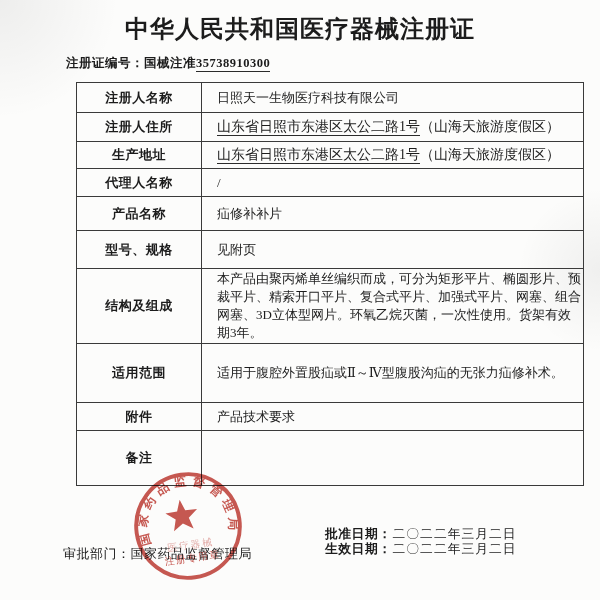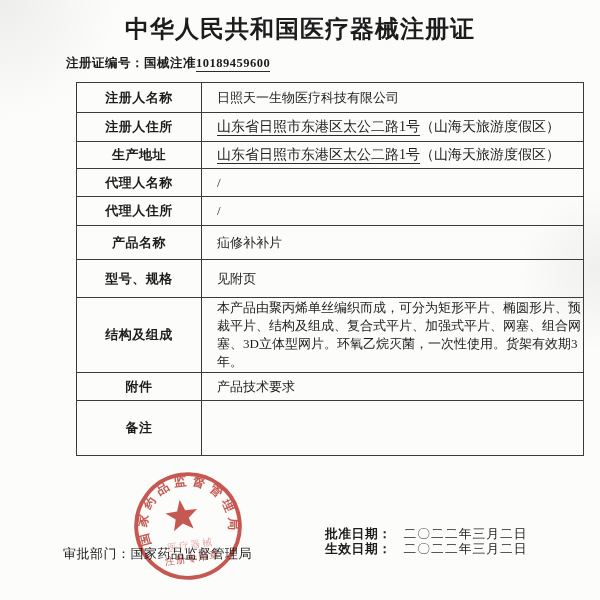--- a/index.html
+++ b/index.html
@@ -41,73 +41,73 @@
   tr.r1{height:30px}tr.r2{height:29px}tr.r3{height:27px}tr.r4{height:28px}
   tr.r5{height:29px}tr.r6{height:34px}tr.r7{height:38px}tr.r8{height:73px}
   tr.r9{height:59px}tr.r10{height:28px}tr.r11{height:19px}tr.r12{height:55px}
   .u{border-bottom:1px solid #2b2b2b;padding-bottom:1px;}
   .approval{
     position:absolute;left:63px;top:545px;
     font-size:13px;font-weight:normal;letter-spacing:.5px;white-space:nowrap;
   }
   .dates{position:absolute;left:325px;top:527px;}
   .date-row{display:flex;font-size:12.8px;line-height:14.6px;white-space:nowrap;}
-  .date-row .dl{font-weight:bold;margin-right:12px;letter-spacing:.5px;}
+  .date-row .dl{font-weight:bold;margin-right:1px;letter-spacing:.5px;}
   .date-row .dv{letter-spacing:1px;}
   .seal{
     position:absolute;left:132px;top:470px;width:112px;height:112px;
     transform:rotate(-8deg);
     mix-blend-mode:multiply;opacity:.85;
     pointer-events:none;
   }
 </style>
 </head>
 <body>
 
 <div class="page">
 
   <div class="doc-title">中华人民共和国医疗器械注册证</div>
 
   <div class="regline">
-    <span>注册证编号：</span><span>国械注准</span><span class="u-num">10189459600</span>
+    <span>注册证编号：</span><span>国械注准</span><span class="u-num">35738910300</span>
   </div>
 
   <table class="cert">
     <tbody>
         <tr class="r1">
       <td class="lbl"><span>注册人名称</span></td>
       <td class="val"><span>日照天一生物医疗科技有限公司</span></td>
     </tr>
     <tr class="r2">
       <td class="lbl"><span>注册人住所</span></td>
       <td class="val nowrap"><span class="u">山东省日照市东港区太公二路1号</span><span>（山海天旅游度假区）</span></td>
     </tr>
     <tr class="r3">
       <td class="lbl"><span>生产地址</span></td>
       <td class="val nowrap"><span class="u">山东省日照市东港区太公二路1号</span><span>（山海天旅游度假区）</span></td>
     </tr>
     <tr class="r4">
       <td class="lbl"><span>代理人名称</span></td>
       <td class="val"><span>/</span></td>
     </tr>
-    <tr class="r5">
-      <td class="lbl"><span>代理人住所</span></td>
-      <td class="val"><span>/</span></td>
-    </tr>
     <tr class="r6">
       <td class="lbl"><span>产品名称</span></td>
       <td class="val"><span>疝修补补片</span></td>
     </tr>
     <tr class="r7">
       <td class="lbl"><span>型号、规格</span></td>
       <td class="val"><span>见附页</span></td>
     </tr>
     <tr class="r8">
       <td class="lbl"><span>结构及组成</span></td>
-      <td class="val"><span>本产品由聚丙烯单丝编织而成，可分为矩形平片、椭圆形片、预裁平片、结构及组成、复合式平片、加强式平片、网塞、组合网塞、3D立体型网片。环氧乙烷灭菌，一次性使用。货架有效期3年。</span></td>
+      <td class="val"><span>本产品由聚丙烯单丝编织而成，可分为矩形平片、椭圆形片、预裁平片、精索开口平片、复合式平片、加强式平片、网塞、组合网塞、3D立体型网片。环氧乙烷灭菌，一次性使用。货架有效期3年。</span></td>
+    </tr>
+    <tr class="r9">
+      <td class="lbl"><span>适用范围</span></td>
+      <td class="val"><span>适用于腹腔外置股疝或Ⅱ～Ⅳ型腹股沟疝的无张力疝修补术。</span></td>
     </tr>
     <tr class="r10">
       <td class="lbl"><span>附件</span></td>
       <td class="val"><span>产品技术要求</span></td>
     </tr>
     <tr class="r12">
       <td class="lbl"><span>备注</span></td>
       <td class="val"><span></span></td>
     </tr>
   </tbody>

